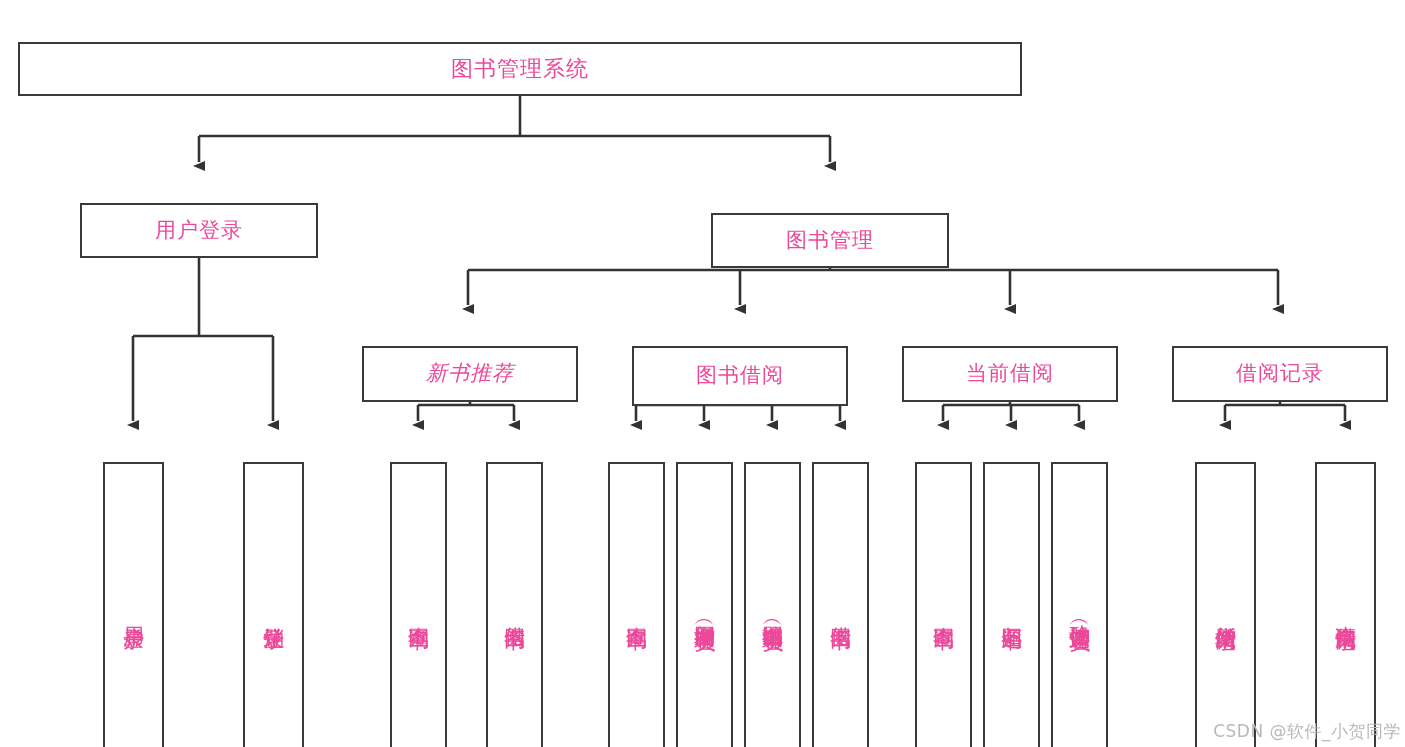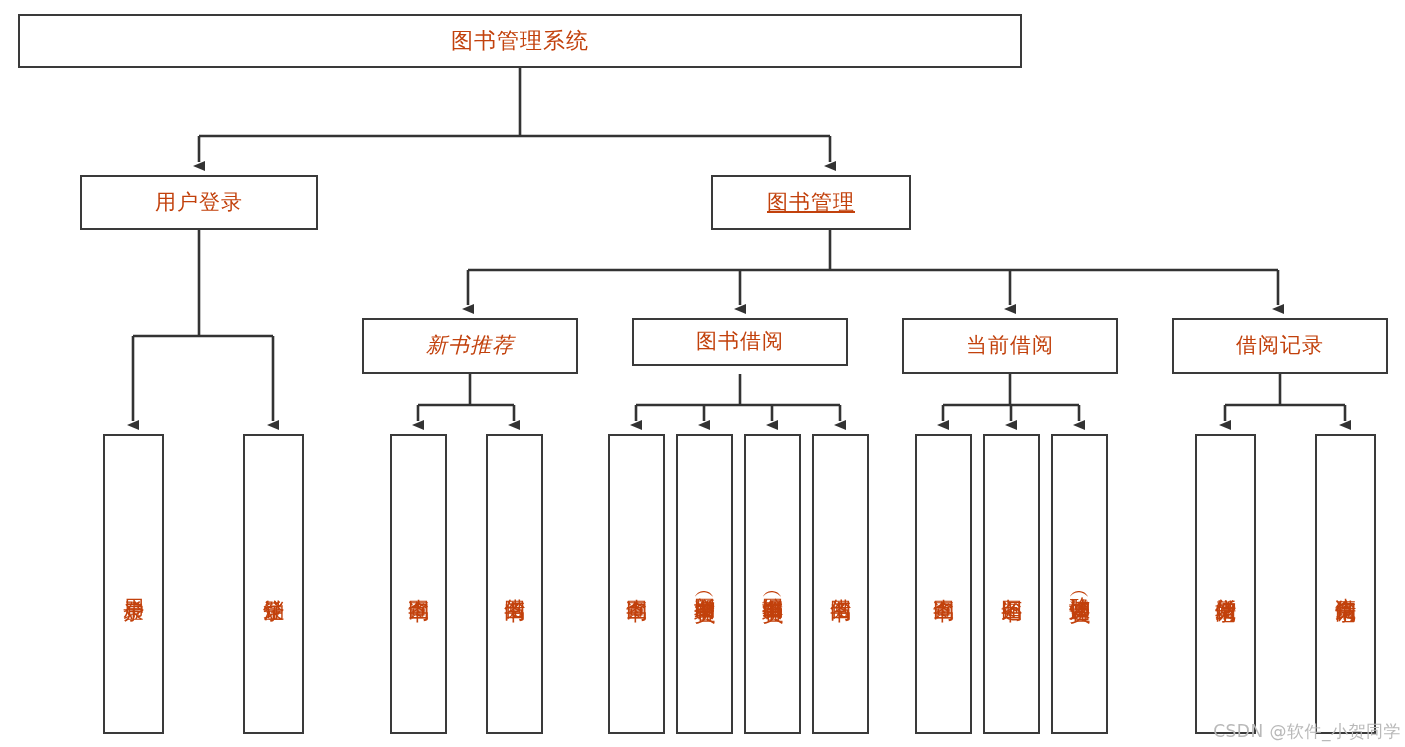--- a/index.html
+++ b/index.html
@@ -27,21 +27,22 @@
     pointer-events: none;
   }
   .node {
     position: absolute;
     box-sizing: border-box;
     background: #ffffff;
     border: 2px solid #3a3a3a;
     display: flex;
     align-items: center;
     justify-content: center;
-    color: #c2410c;
+    color: #ec4899;
+    margin-top: 28px;
   }
   .node.horiz {
     font-size: 21px;
     letter-spacing: 1px;
     line-height: 1.2;
   }
   .node.vert {
     font-size: 21px;
     line-height: 1.16;
     letter-spacing: 1px;
@@ -125,28 +126,28 @@
     </g>
   </svg>
 
   <div class="node horiz root" style="left:18px; top:14px; width:1004px; height:54px;">
     <span>图书管理系统</span>
   </div>
 
   <div class="node horiz" style="left:80px; top:175px; width:238px; height:55px;">
     <span>用户登录</span>
   </div>
-  <div class="node horiz" style="left:711px; top:175px; width:200px; height:55px;text-decoration:underline;">
+  <div class="node horiz" style="left:711px; top:185px; width:238px; height:55px;">
     <span>图书管理</span>
   </div>
 
   <div class="node horiz" style="left:362px; top:318px; width:216px; height:56px;font-style:italic;">
     <span>新书推荐</span>
   </div>
-  <div class="node horiz" style="left:632px; top:318px; width:216px; height:48px;">
+  <div class="node horiz" style="left:632px; top:318px; width:216px; height:60px;">
     <span>图书借阅</span>
   </div>
   <div class="node horiz" style="left:902px; top:318px; width:216px; height:56px;">
     <span>当前借阅</span>
   </div>
   <div class="node horiz" style="left:1172px; top:318px; width:216px; height:56px;">
     <span>借阅记录</span>
   </div>
 
   <div class="node vert" style="left:103px; top:434px; width:61px; height:300px;">

